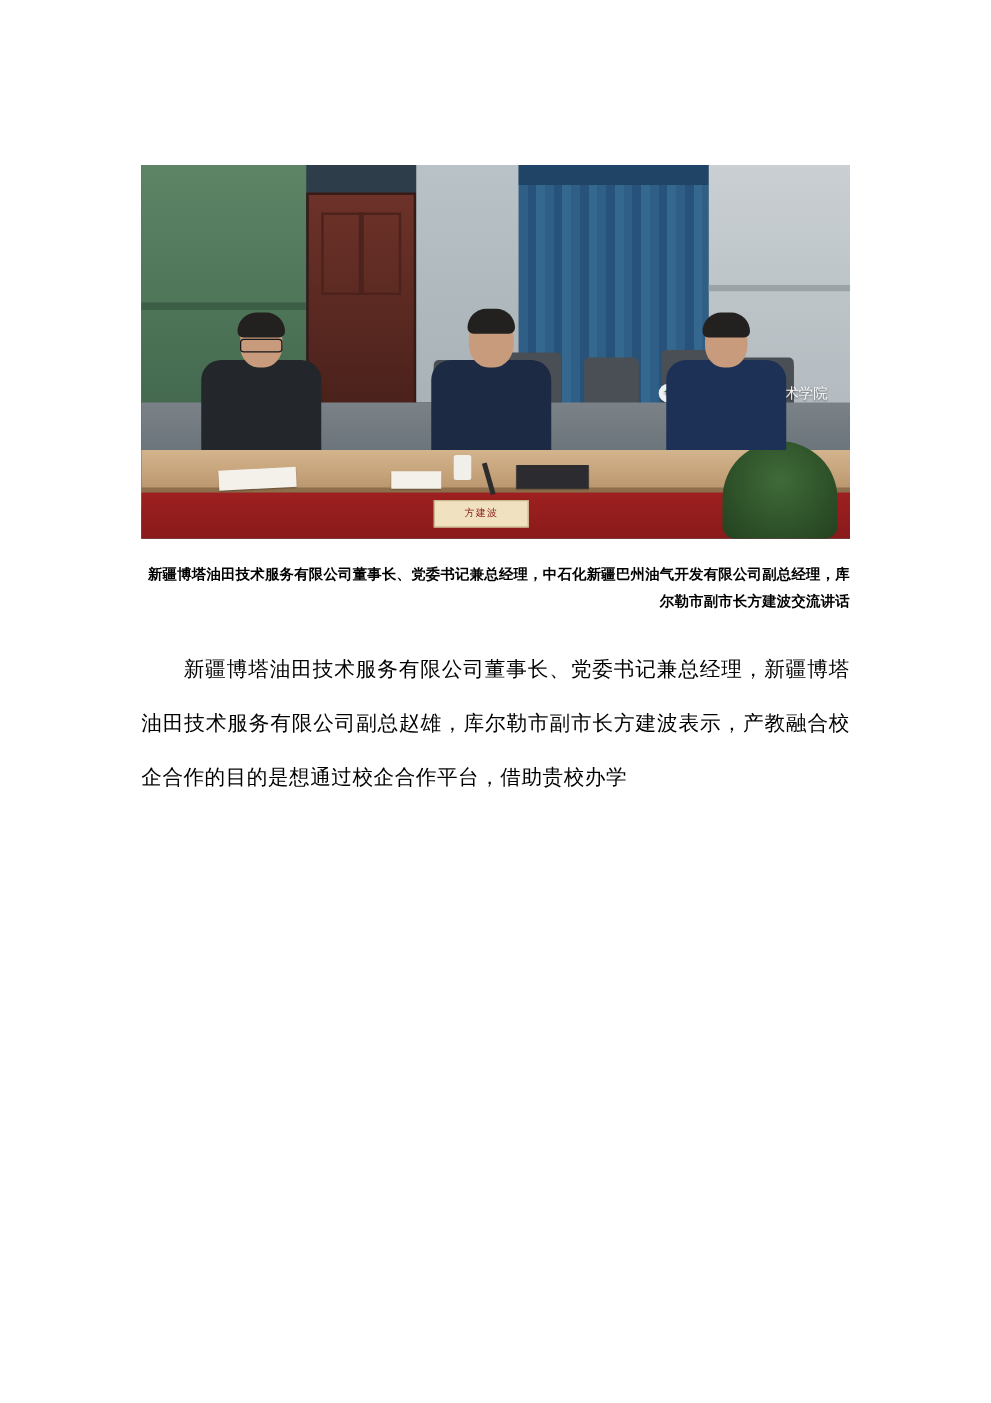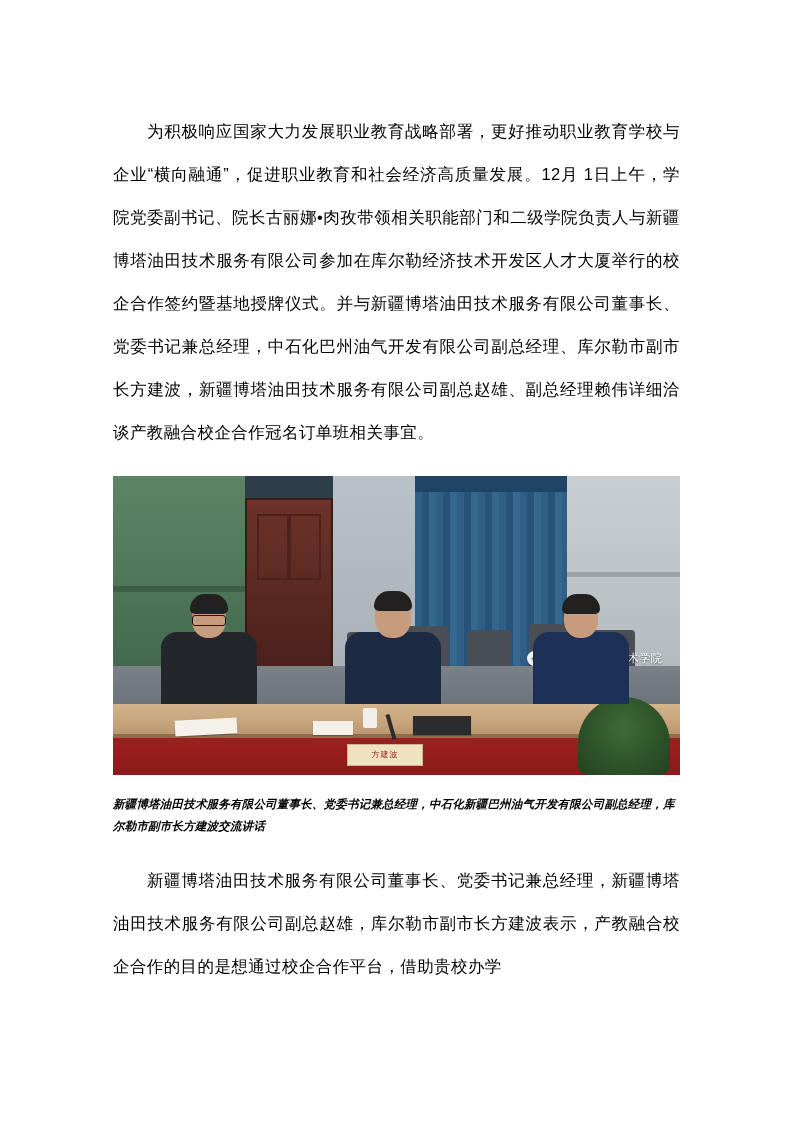--- a/index.html
+++ b/index.html
@@ -261,35 +261,33 @@
     font-size: 10px;
     line-height: 15px;
     text-align: center;
   }
   .caption {
     margin-top: 18px;
     font-size: 11.5px;
     font-weight: bold;
     line-height: 22px;
     color: #000000;
-    text-align: left;
+    text-align: right;
     letter-spacing: .2px;
-    font-style: italic;
   }
   .after-figure {
     margin-top: 22px;
   }
 </style>
 </head>
 <body>
 
 <div class="page">
   <div class="doc-body">
 
-    <p class="para first">为积极响应国家大力发展职业教育战略部署，更好推动职业教育学校与企业“横向融通”，促进职业教育和社会经济高质量发展。12月 1日上午，学院党委副书记、院长古丽娜•肉孜带领相关职能部门和二级学院负责人与新疆博塔油田技术服务有限公司参加在库尔勒经济技术开发区人才大厦举行的校企合作签约暨基地授牌仪式。并与新疆博塔油田技术服务有限公司董事长、党委书记兼总经理，中石化巴州油气开发有限公司副总经理、库尔勒市副市长方建波，新疆博塔油田技术服务有限公司副总赵雄、副总经理赖伟详细洽谈产教融合校企合作冠名订单班相关事宜。</p>
 
     <div class="figure">
       <div class="photo">
         <div class="wall-left"></div>
         <div class="door"></div>
         <div class="wall-mid"></div>
         <div class="curtain"></div>
         <div class="curtain-top"></div>
         <div class="wall-right"></div>
 

